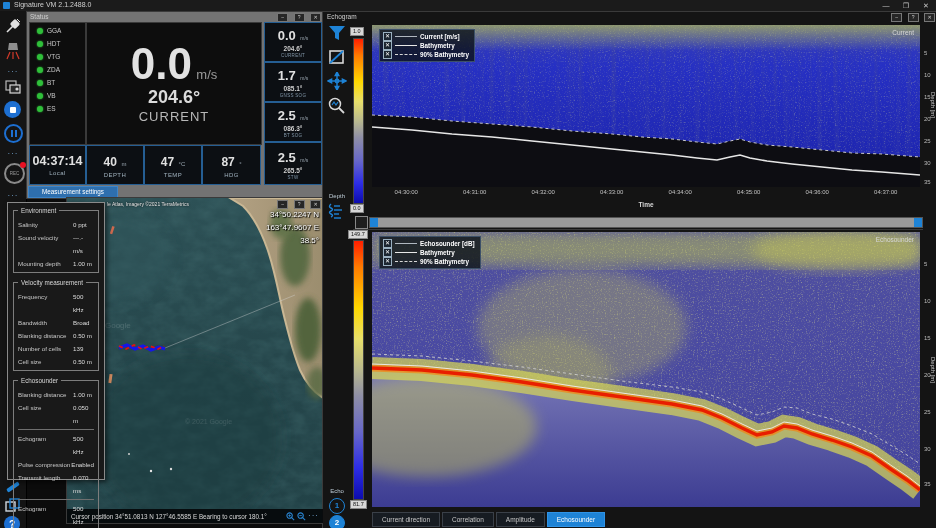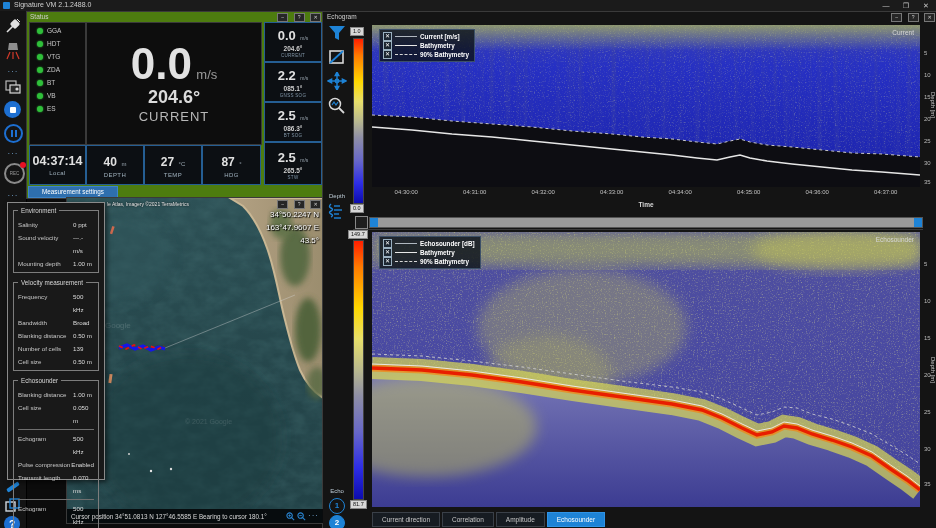--- a/index.html
+++ b/index.html
@@ -15,21 +15,21 @@
   
   #ltoolbar{left:0;top:11px;width:26px;height:517px;background:#141414;border-right:1px solid #000;}
   .ticon{left:3px;width:20px;text-align:center;}
   .dots{color:#6f9fc9;font-size:8px;letter-spacing:1px;line-height:6px;}
   .bluecirc{width:17px;height:17px;border-radius:50%;background:#1d6fd1;display:flex;align-items:center;justify-content:center;}
   .ringcirc{width:15px;height:15px;border-radius:50%;border:2px solid #1d6fd1;display:flex;align-items:center;justify-content:center;}
   #recbtn{width:17px;height:17px;border-radius:50%;border:2px solid #8a8a8a;color:#9a9a9a;
           font-size:4.5px;line-height:17px;text-align:center;position:relative;}
   #recdot{position:absolute;right:-3px;top:-3px;width:6px;height:6px;border-radius:50%;background:#e81123;}
   
-  .win{background:#4d7c0f;border:1px solid #3a3a3a;}
+  .win{background:#737373;border:1px solid #3a3a3a;}
   .wbtn{display:inline-block;width:9px;height:7px;border:1px solid #777;background:#262626;color:#ccc;
         font-size:5px;line-height:7px;text-align:center;margin-left:1px;vertical-align:top;}
   
   #statuswin{left:26px;top:11px;width:296px;height:186px;}
   #statustitle{left:3px;top:1px;font-size:6.5px;color:#cfcfcf;}
   #statusbtns{right:2px;top:1px;}
   .box{position:absolute;border:1px solid #3a3a3a;background:#0d0d0d;}
   .bluebox{position:absolute;border:1px solid #255e93;background:#0c0f13;}
   .ind{display:flex;align-items:center;gap:4px;height:11px;margin:2px 0 2px 7px;}
   .inddot{width:6px;height:6px;border-radius:50%;background:#2fbf3a;box-shadow:0 0 2px #2fbf3a;}
@@ -231,21 +231,21 @@
       <div id="maindir">204.6°</div>
       <div id="mainlbl">CURRENT</div>
     </div>
 
     <div class="bluebox rbox" style="left:237px;top:10px;width:56px;height:38px;">
       <div><span class="rval">0.0</span> <span class="runit">m/s</span></div>
       <div class="rdir">204.6°</div>
       <div class="rlbl">CURRENT</div>
     </div>
     <div class="bluebox rbox" style="left:237px;top:50px;width:56px;height:38px;">
-      <div><span class="rval">2.2</span> <span class="runit">m/s</span></div>
+      <div><span class="rval">1.7</span> <span class="runit">m/s</span></div>
       <div class="rdir">085.1°</div>
       <div class="rlbl">GNSS SOG</div>
     </div>
     <div class="bluebox rbox" style="left:237px;top:90px;width:56px;height:38px;">
       <div><span class="rval">2.5</span> <span class="runit">m/s</span></div>
       <div class="rdir">086.3°</div>
       <div class="rlbl">BT SOG</div>
     </div>
     <div class="bluebox rbox" style="left:237px;top:130px;width:56px;height:41px;">
       <div><span class="rval">2.5</span> <span class="runit">m/s</span></div>
@@ -255,21 +255,21 @@
 
     <div class="bluebox tile" style="left:2px;top:133px;width:55px;height:38px;">
       <div class="tvaltime">04:37:14</div>
       <div class="tlbl">Local</div>
     </div>
     <div class="bluebox tile" style="left:59px;top:133px;width:56px;height:38px;">
       <div><span class="tval">40</span> <span class="tunit">m</span></div>
       <div class="tlbl">DEPTH</div>
     </div>
     <div class="bluebox tile" style="left:117px;top:133px;width:56px;height:38px;">
-      <div><span class="tval">27</span> <span class="tunit">°C</span></div>
+      <div><span class="tval">47</span> <span class="tunit">°C</span></div>
       <div class="tlbl">TEMP</div>
     </div>
     <div class="bluebox tile" style="left:175px;top:133px;width:57px;height:38px;">
       <div><span class="tval">87</span> <span class="tunit">°</span></div>
       <div class="tlbl">HDG</div>
     </div>
   </div>
 
   <div id="msbtn" class="abs">Measurement settings</div>
 
@@ -318,21 +318,21 @@
     </svg>
     <div id="mapattr" class="abs">le Atlas, Imagery ©2021 TerraMetrics</div>
     <div id="mapbtns" class="abs">
       <span class="wbtn">–</span>
       <span class="wbtn">?</span>
       <span class="wbtn">✕</span>
     </div>
     <div id="mapcoords" class="abs">
       <div>34°50.2247 N</div>
       <div>163°47.9607 E</div>
-      <div>43.5°</div>
+      <div>38.5°</div>
     </div>
     <div id="mapbar" class="abs">
       <span id="mapbartext">Cursor position  34°51.0813 N 127°46.5585 E Bearing to cursor 180.1°</span>
       <svg class="maglass" viewBox="0 0 10 10">
           <circle cx="4" cy="4" r="3" fill="none" stroke="#2a86d2" stroke-width="1.2"></circle>
           <line x1="6.3" y1="6.3" x2="9" y2="9" stroke="#2a86d2" stroke-width="1.2"></line>
           <line x1="2.6" y1="4" x2="5.4" y2="4" stroke="#2a86d2" stroke-width="1"></line>
           <line x1="4" y1="2.6" x2="4" y2="5.4" stroke="#2a86d2" stroke-width="1"></line>
         </svg>
       <svg class="maglass" viewBox="0 0 10 10">

